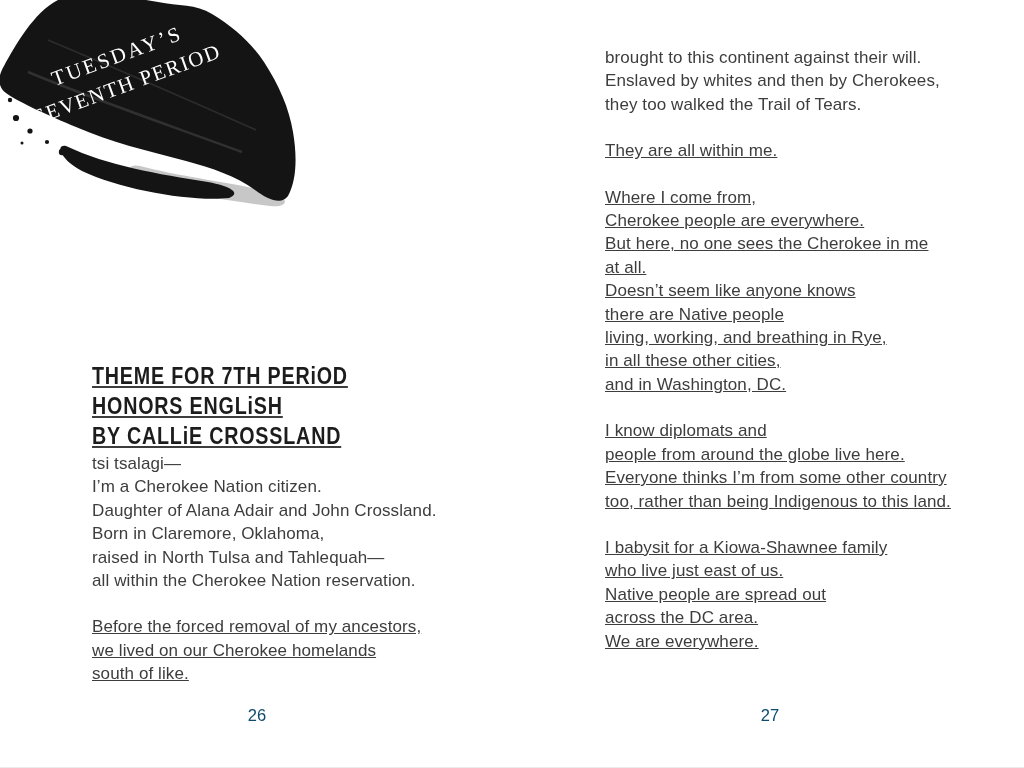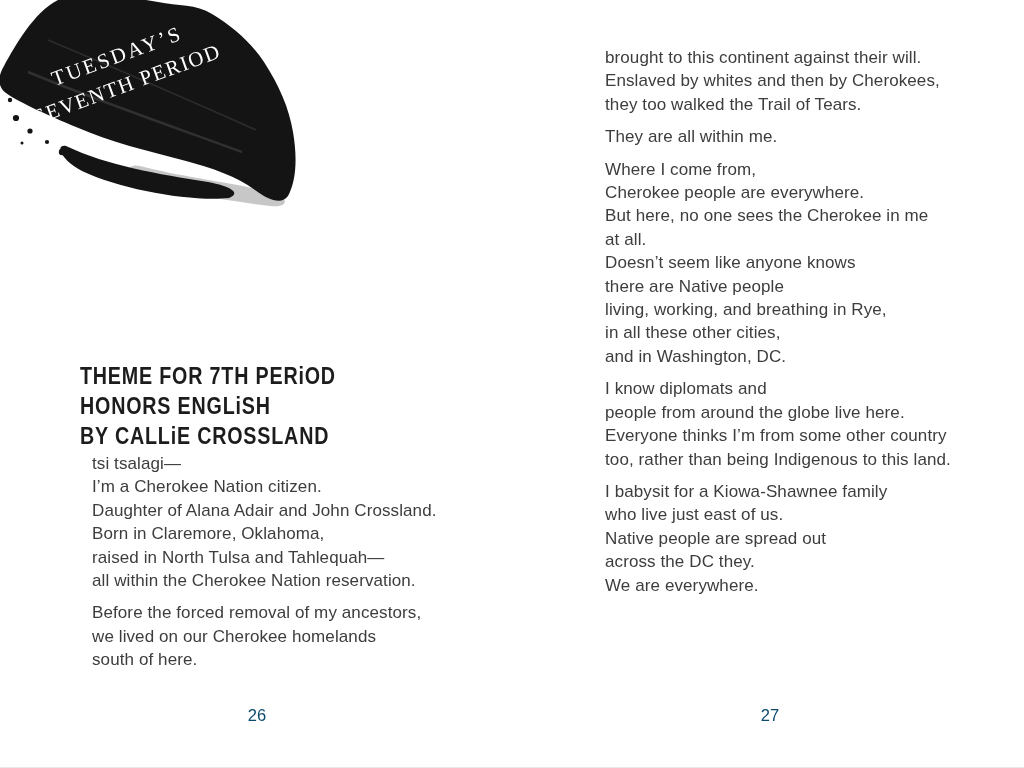--- a/index.html
+++ b/index.html
@@ -21,36 +21,36 @@
     transform: rotate(-20deg);
     transform-origin: 50% 50%;
     text-align: center;
     color: #ffffff;
     font-family: "Liberation Serif", serif;
   }
   .badge-line1 { font-size: 21px; letter-spacing: 2.5px; line-height: 22px; white-space: nowrap; }
   .badge-line2 { font-size: 21px; letter-spacing: 1.5px; line-height: 22px; margin-top: 8px; white-space: nowrap; }
 
   
-  .heading { position: absolute; left: 80px; top: 361px; }
+  .heading { position: absolute; left: 92px; top: 361px; text-decoration: underline; }
   .h-line {
     font-weight: 700;
     font-size: 24px;
     line-height: 30px;
     color: #1c1c1c;
     letter-spacing: 1px;
     transform: scaleX(0.82);
     transform-origin: 0 50%;
     white-space: nowrap;
   }
 
   
   .poem { font-size: 17px; line-height: 23.4px; letter-spacing: 0.1px; }
   .poem .line { white-space: nowrap; }
-  .poem .stanza + .stanza { margin-top: 9px; }
+  .poem .stanza + .stanza { margin-top: 23px; text-decoration: underline; }
   .left-poem  { position: absolute; left: 92px;  top: 452px; width: 400px; }
   .right-poem { position: absolute; left: 605px; top: 46px;  width: 400px; }
 
   
   .pagenum {
     position: absolute; top: 706px; width: 330px;
     text-align: center; font-size: 16.5px; color: #0c4a6e;
   }
   .pagenum-left  { left: 92px; }
   .pagenum-right { left: 605px; }
@@ -114,21 +114,21 @@
         <div class="line">tsi tsalagi—</div>
         <div class="line">I’m a Cherokee Nation citizen.</div>
         <div class="line">Daughter of Alana Adair and John Crossland.</div>
         <div class="line">Born in Claremore, Oklahoma,</div>
         <div class="line">raised in North Tulsa and Tahlequah—</div>
         <div class="line">all within the Cherokee Nation reservation.</div>
       </div>
       <div class="stanza">
         <div class="line">Before the forced removal of my ancestors,</div>
         <div class="line">we lived on our Cherokee homelands</div>
-        <div class="line">south of here.</div>
+        <div class="line">south of like.</div>
       </div>
     </div>
 
   <div class="poem right-poem">
       <div class="stanza">
         <div class="line">brought to this continent against their will.</div>
         <div class="line">Enslaved by whites and then by Cherokees,</div>
         <div class="line">they too walked the Trail of Tears.</div>
       </div>
       <div class="stanza">
@@ -148,21 +148,21 @@
       <div class="stanza">
         <div class="line">I know diplomats and</div>
         <div class="line">people from around the globe live here.</div>
         <div class="line">Everyone thinks I’m from some other country</div>
         <div class="line">too, rather than being Indigenous to this land.</div>
       </div>
       <div class="stanza">
         <div class="line">I babysit for a Kiowa-Shawnee family</div>
         <div class="line">who live just east of us.</div>
         <div class="line">Native people are spread out</div>
-        <div class="line">across the DC they.</div>
+        <div class="line">across the DC area.</div>
         <div class="line">We are everywhere.</div>
       </div>
     </div>
 
   <div class="pagenum pagenum-left">26</div>
   <div class="pagenum pagenum-right">27</div>
 
   <div class="bottom-edge"></div>
 </div>
 

